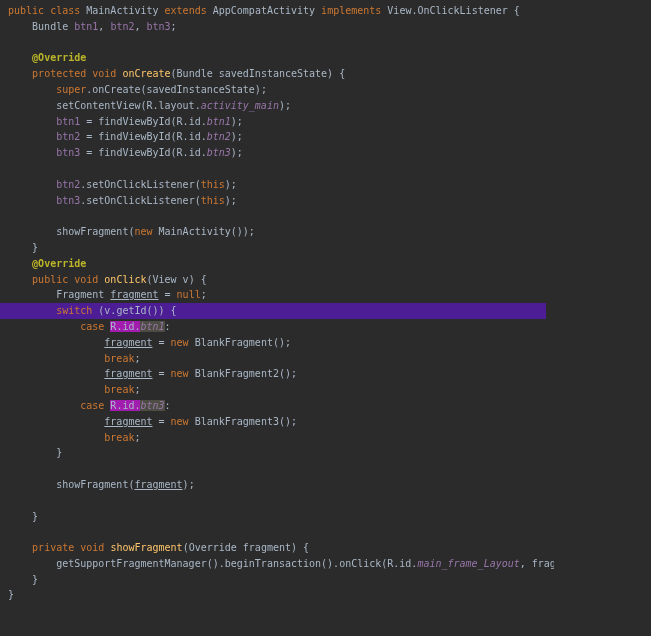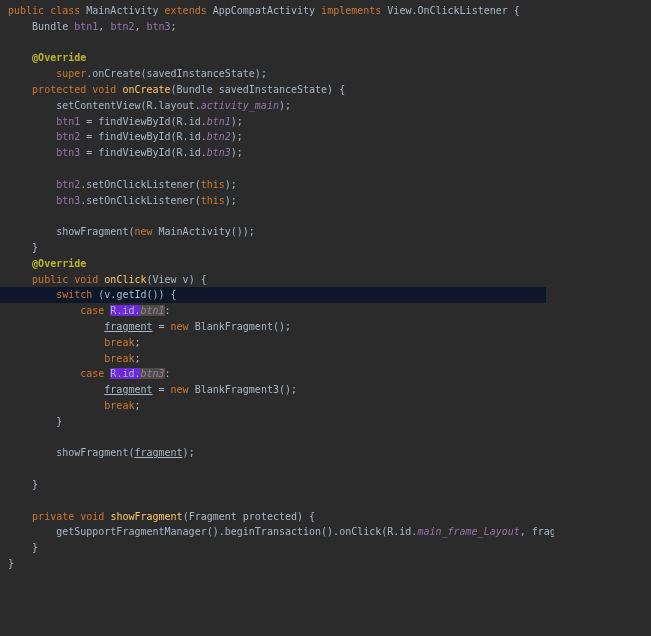--- a/index.html
+++ b/index.html
@@ -18,70 +18,72 @@
     font-family: "DejaVu Sans Mono", "Liberation Mono", monospace;
     font-size: 10px;
     line-height: 15.8px;
     color: #a9b7c6;
   }
   .code-line {
     height: 15.8px;
     white-space: pre;
   }
   .code-line.current {
-    background: #0f172a;
+    background: #4c1d95;
     margin-left: -8px;
     padding-left: 8px;
   }
   
   .tok-k  { color: #cc7832; }                      
   .tok-d  { color: #a9b7c6; }                      
   .tok-m  { color: #ffc66b; }                      
   .tok-a  { color: #bbb529; font-weight: bold; }                      
   .tok-f  { color: #9876aa; }                      
   .tok-sf { color: #9876aa; font-style: italic; margin-top: 8px; }  
   .tok-u  { color: #a9b7c6; text-decoration: underline; } 
-  .tok-dh { color: #a9b7c6; background: #6d28d9; } 
+  .tok-dh { color: #a9b7c6; background: #a21caf; } 
   .tok-sfh{ color: #9876aa; font-style: italic; background: #4d4d44; } 
 </style>
 </head>
 <body>
 
 <div class="editor">
   <div>
       <div class="code-line"><span class="tok-k">public class </span><span class="tok-d">MainActivity </span><span class="tok-k">extends </span><span class="tok-d">AppCompatActivity </span><span class="tok-k">implements </span><span class="tok-d">View.OnClickListener {</span></div>
       <div class="code-line"><span class="tok-d">    Bundle </span><span class="tok-f">btn1</span><span class="tok-d">, </span><span class="tok-f">btn2</span><span class="tok-d">, </span><span class="tok-f">btn3</span><span class="tok-d">;</span></div>
       <div class="code-line"></div>
       <div class="code-line"><span class="tok-d">    </span><span class="tok-a">@Override</span></div>
+      <div class="code-line"><span class="tok-d">    </span><span class="tok-k">protected void </span><span class="tok-m">onCreate</span><span class="tok-d">(Bundle savedInstanceState) {</span></div>
       <div class="code-line"><span class="tok-d">        </span><span class="tok-k">super</span><span class="tok-d">.onCreate(savedInstanceState);</span></div>
-      <div class="code-line"><span class="tok-d">    </span><span class="tok-k">protected void </span><span class="tok-m">onCreate</span><span class="tok-d">(Bundle savedInstanceState) {</span></div>
       <div class="code-line"><span class="tok-d">        setContentView(R.layout.</span><span class="tok-sf">activity_main</span><span class="tok-d">);</span></div>
       <div class="code-line"><span class="tok-d">        </span><span class="tok-f">btn1</span><span class="tok-d"> = findViewById(R.id.</span><span class="tok-sf">btn1</span><span class="tok-d">);</span></div>
       <div class="code-line"><span class="tok-d">        </span><span class="tok-f">btn2</span><span class="tok-d"> = findViewById(R.id.</span><span class="tok-sf">btn2</span><span class="tok-d">);</span></div>
       <div class="code-line"><span class="tok-d">        </span><span class="tok-f">btn3</span><span class="tok-d"> = findViewById(R.id.</span><span class="tok-sf">btn3</span><span class="tok-d">);</span></div>
       <div class="code-line"></div>
       <div class="code-line"><span class="tok-d">        </span><span class="tok-f">btn2</span><span class="tok-d">.setOnClickListener(</span><span class="tok-k">this</span><span class="tok-d">);</span></div>
       <div class="code-line"><span class="tok-d">        </span><span class="tok-f">btn3</span><span class="tok-d">.setOnClickListener(</span><span class="tok-k">this</span><span class="tok-d">);</span></div>
       <div class="code-line"></div>
       <div class="code-line"><span class="tok-d">        showFragment(</span><span class="tok-k">new </span><span class="tok-d">MainActivity());</span></div>
       <div class="code-line"><span class="tok-d">    }</span></div>
       <div class="code-line"><span class="tok-d">    </span><span class="tok-a">@Override</span></div>
       <div class="code-line"><span class="tok-d">    </span><span class="tok-k">public void </span><span class="tok-m">onClick</span><span class="tok-d">(View v) {</span></div>
+      <div class="code-line"><span class="tok-d">        Fragment </span><span class="tok-u">fragment</span><span class="tok-d"> = </span><span class="tok-k">null</span><span class="tok-d">;</span></div>
       <div class="code-line current"><span class="tok-d">        </span><span class="tok-k">switch</span><span class="tok-d"> (v.getId()) {</span></div>
       <div class="code-line"><span class="tok-d">            </span><span class="tok-k">case </span><span class="tok-dh">R.id.</span><span class="tok-sfh">btn1</span><span class="tok-d">:</span></div>
       <div class="code-line"><span class="tok-d">                </span><span class="tok-u">fragment</span><span class="tok-d"> = </span><span class="tok-k">new </span><span class="tok-d">BlankFragment();</span></div>
       <div class="code-line"><span class="tok-d">                </span><span class="tok-k">break</span><span class="tok-d">;</span></div>
+      <div class="code-line"><span class="tok-d">                </span><span class="tok-u">fragment</span><span class="tok-d"> = </span><span class="tok-k">new </span><span class="tok-d">BlankFragment2();</span></div>
       <div class="code-line"><span class="tok-d">                </span><span class="tok-k">break</span><span class="tok-d">;</span></div>
       <div class="code-line"><span class="tok-d">            </span><span class="tok-k">case </span><span class="tok-dh">R.id.</span><span class="tok-sfh">btn3</span><span class="tok-d">:</span></div>
       <div class="code-line"><span class="tok-d">                </span><span class="tok-u">fragment</span><span class="tok-d"> = </span><span class="tok-k">new </span><span class="tok-d">BlankFragment3();</span></div>
       <div class="code-line"><span class="tok-d">                </span><span class="tok-k">break</span><span class="tok-d">;</span></div>
       <div class="code-line"><span class="tok-d">        }</span></div>
       <div class="code-line"></div>
       <div class="code-line"><span class="tok-d">        showFragment(</span><span class="tok-u">fragment</span><span class="tok-d">);</span></div>
       <div class="code-line"></div>
       <div class="code-line"><span class="tok-d">    }</span></div>
       <div class="code-line"></div>
-      <div class="code-line"><span class="tok-d">    </span><span class="tok-k">private void </span><span class="tok-m">showFragment</span><span class="tok-d">(Fragment protected) {</span></div>
+      <div class="code-line"><span class="tok-d">    </span><span class="tok-k">private void </span><span class="tok-m">showFragment</span><span class="tok-d">(Override fragment) {</span></div>
       <div class="code-line"><span class="tok-d">        getSupportFragmentManager().beginTransaction().onClick(R.id.</span><span class="tok-sf">main_frame_Layout</span><span class="tok-d">, fragment).getId();</span></div>
       <div class="code-line"><span class="tok-d">    }</span></div>
       <div class="code-line"><span class="tok-d">}</span></div>
     </div>
 </div>
 
 </body></html>

